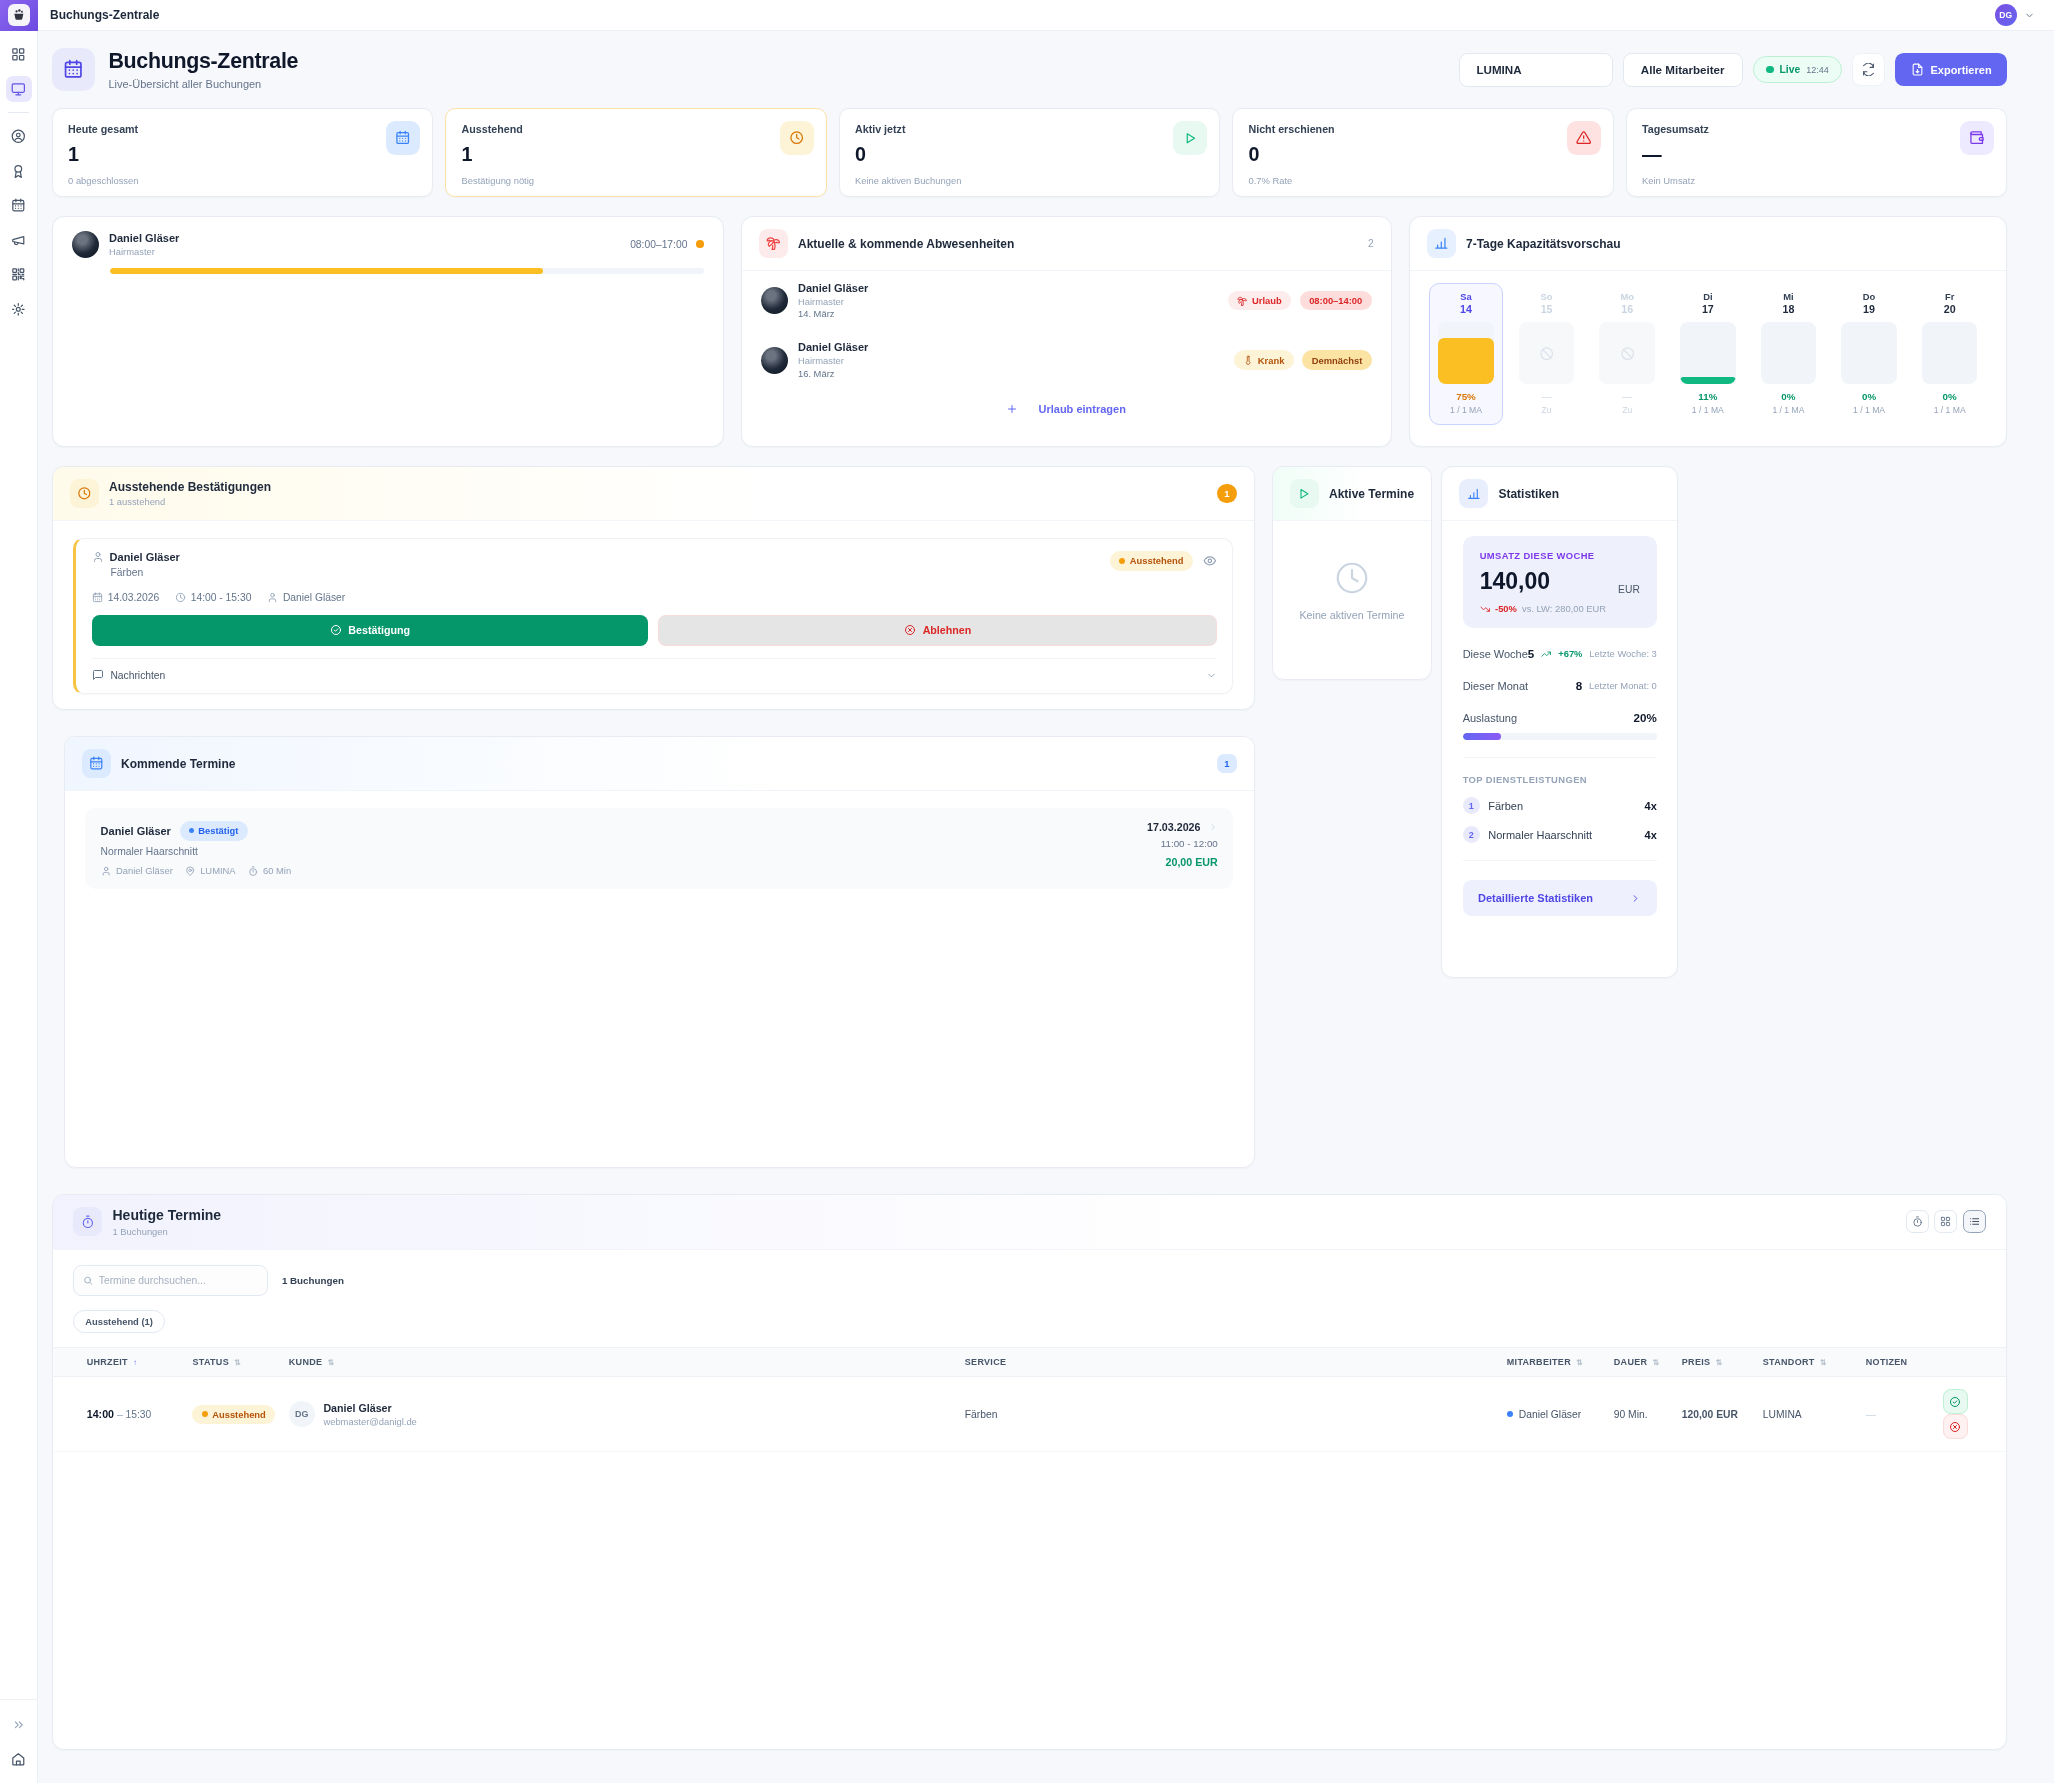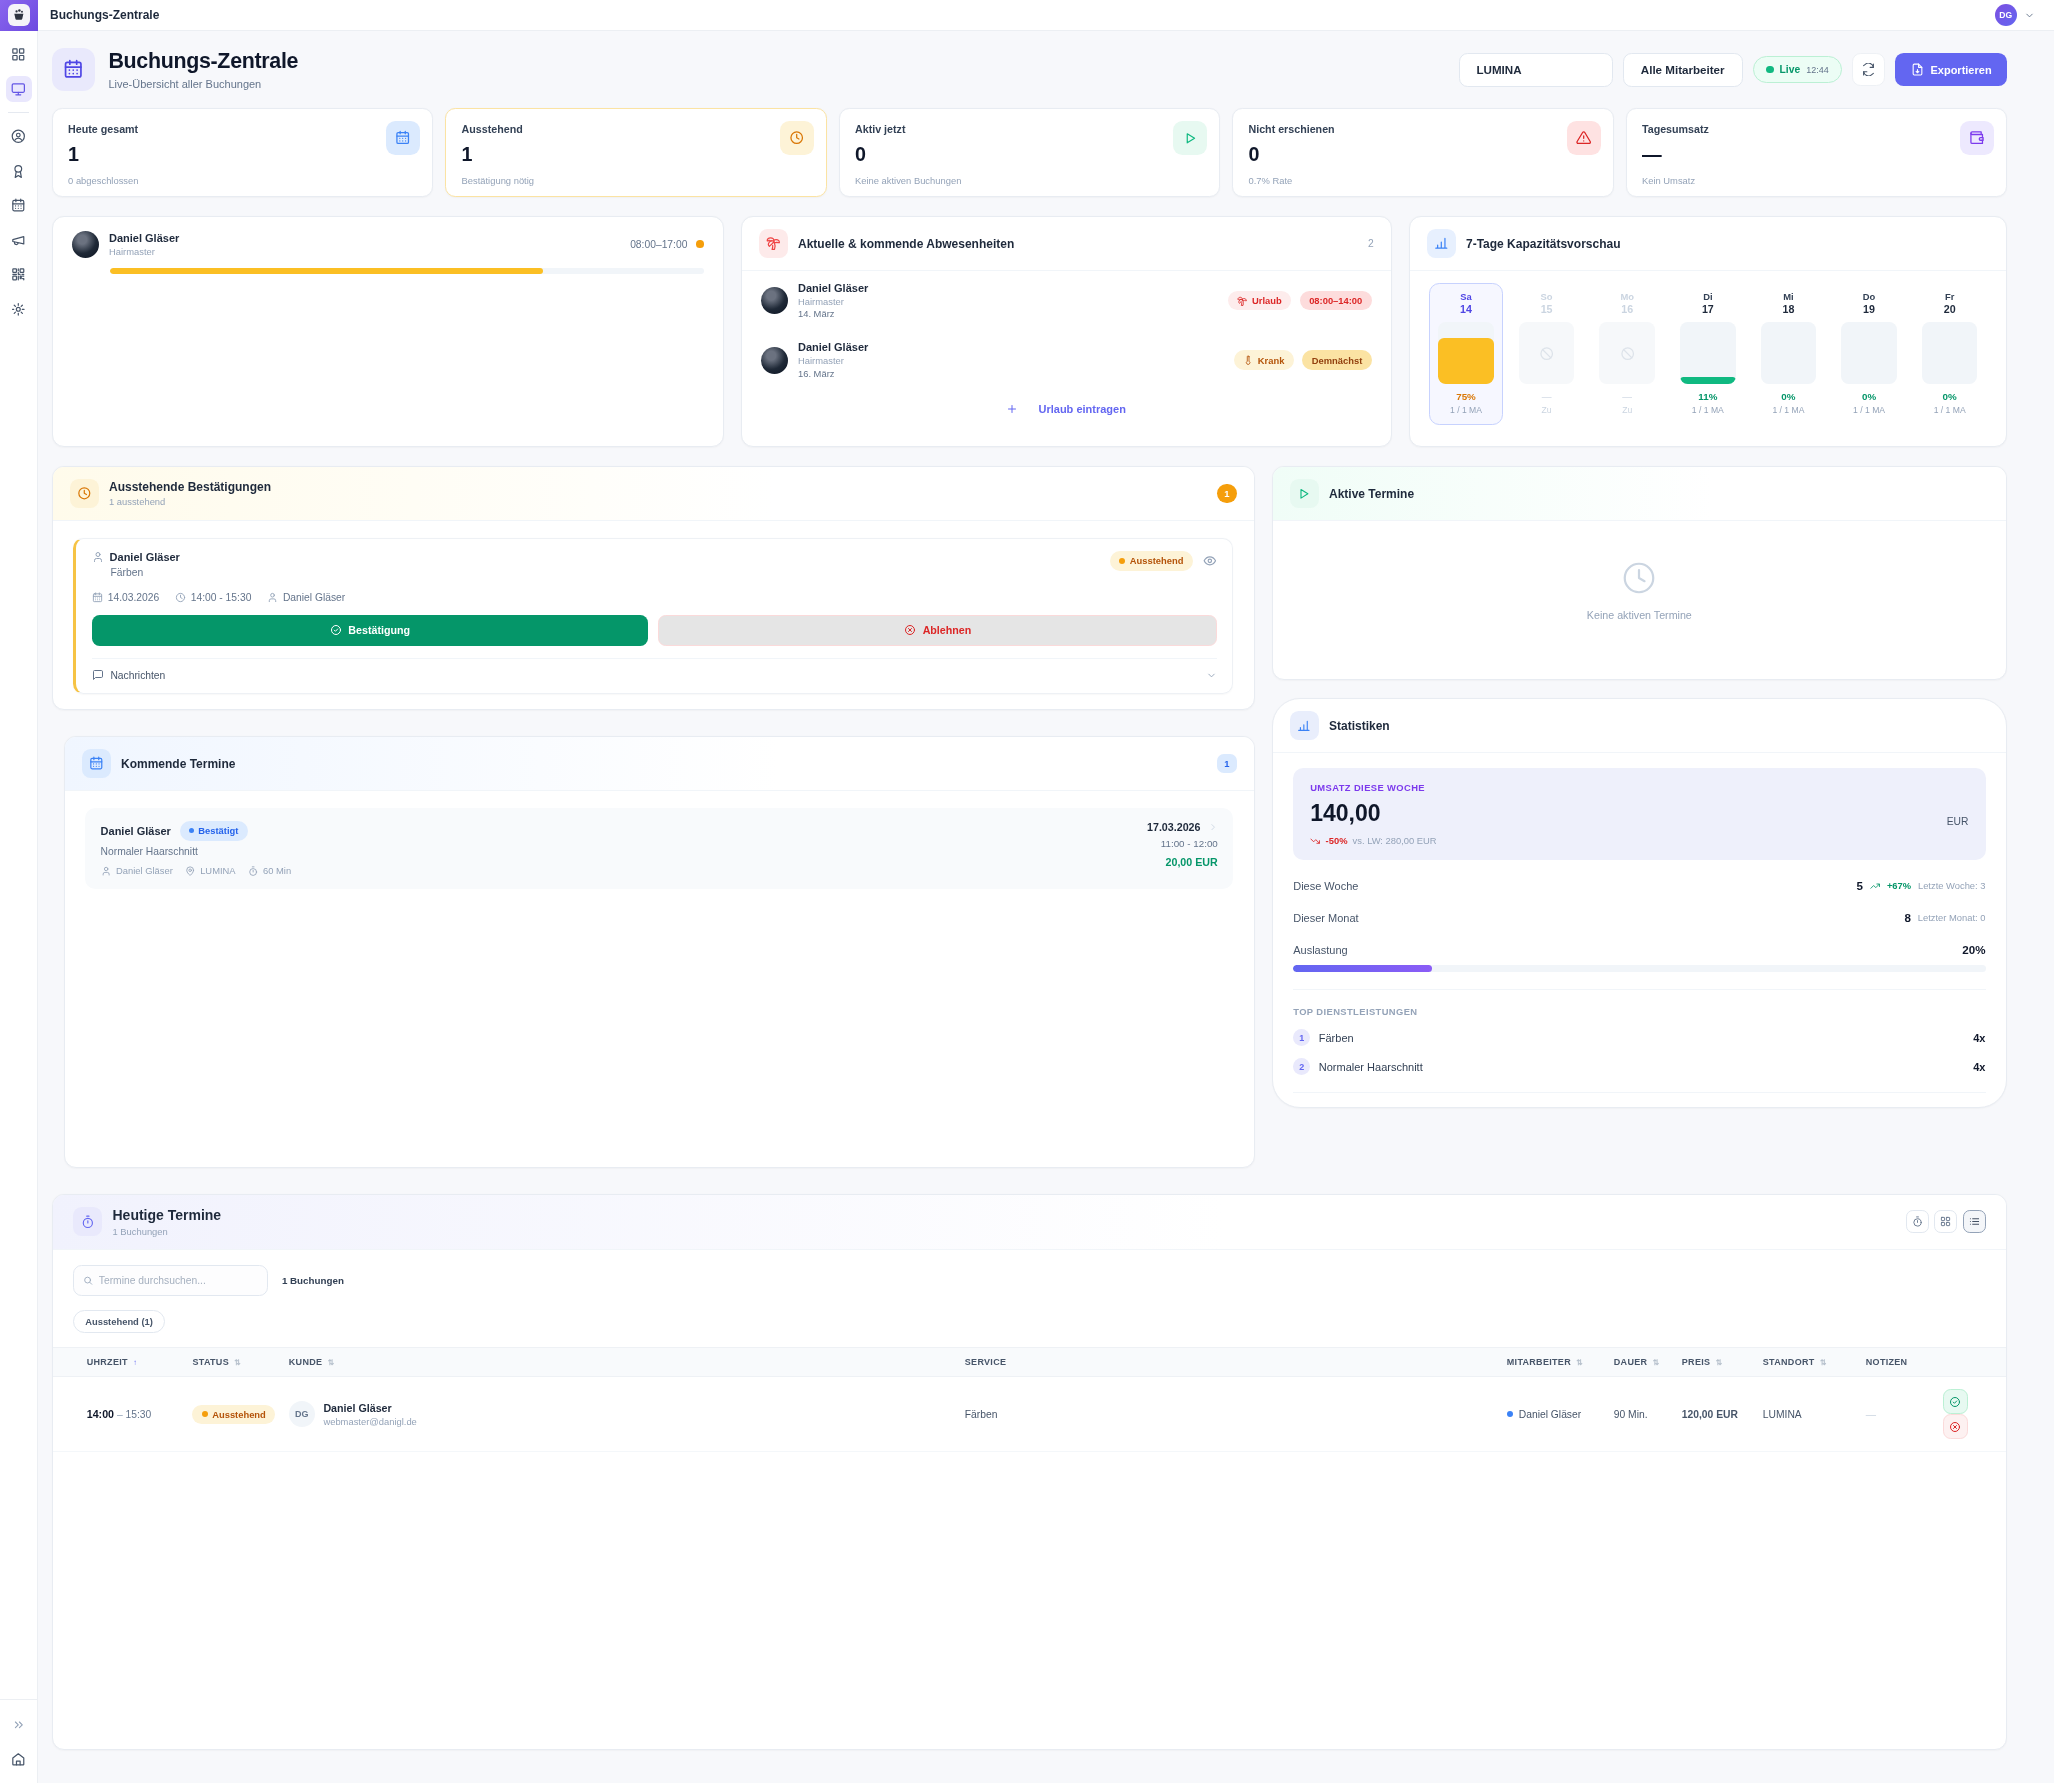--- a/index.html
+++ b/index.html
@@ -114,25 +114,25 @@
   .f-green { background:#10b981; }
   .cap-pct { font-size:9.8px; font-weight:bold; color:#059669; }
   .cap-pct.orange { color:#d97706; }
   .cap-pct.closed { color:#cbd5e1; font-weight:normal; }
   .cap-sub { font-size:8.6px; color:#94a3b8; margin-top:3.4px; }
   .cap-cell.closed .cap-sub { color:#cbd5e1; }
 
   
   .row4 { display:flex; gap:17px; margin-bottom:26px; }
   .col-left { width:1203px; display:flex; flex-direction:column; gap:26px; }
-  .col-right { flex:1; display:flex; flex-direction:column; gap:18px; }
+  .col-right { flex:1; display:flex; flex-direction:row; gap:9px; }
   .pending-card { height:244px; }
   .upcoming-card { height:432px;margin-left:12px; }
   .active-card { height:214px; }
-  .stats-card { height:410px;border-radius:28px; }
+  .stats-card { height:512px; }
 
   .badge-count { margin-left:auto; width:19.7px; height:19.7px; border-radius:50%; background:#f59e0b; color:#fff; font-size:9.4px; font-weight:bold; display:flex; align-items:center; justify-content:center; }
   .badge-count.blue { background:#dbeafe; color:#2563eb; border-radius:6.8px; }
 
   .pend-item { margin:17px 20.5px; border:0.9px solid #eef1f5; border-left:3.4px solid #f6c344; border-radius:10.3px; padding:12px 15.4px; box-shadow:0 0.9px 1.7px rgba(15,23,42,.03); }
   .pend-top { display:flex; align-items:flex-start; }
   .pend-name { display:flex; align-items:center; gap:6px; font-size:11px; font-weight:bold; color:#1e293b; }
   .pend-service { font-size:10.3px; color:#64748b; margin-top:4.3px; margin-left:19px; }
   .pend-right { margin-left:auto; display:flex; align-items:center; gap:10.3px; color:#94a3b8; }
   .dot-amber { width:6px; height:6px; border-radius:50%; background:#f59e0b; }

